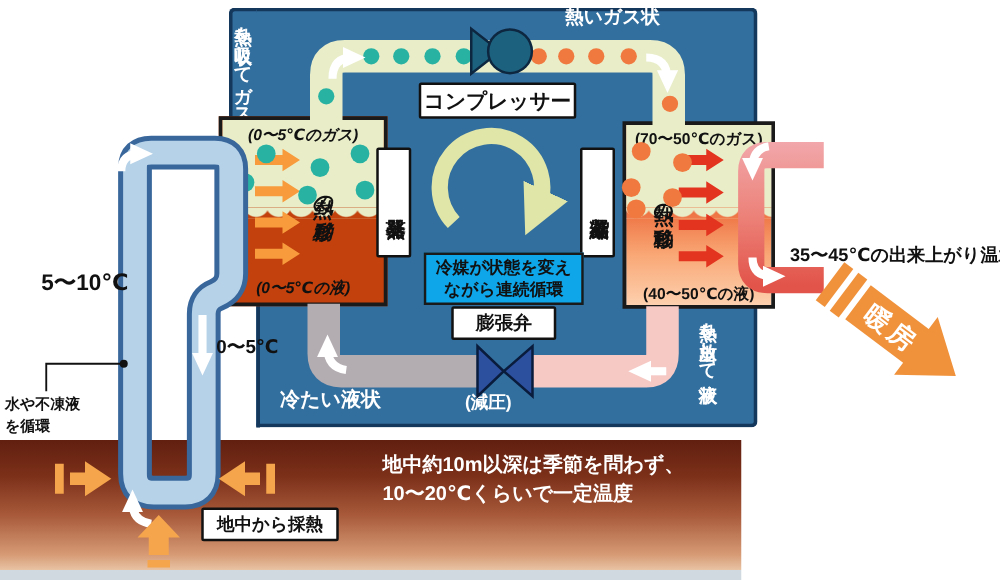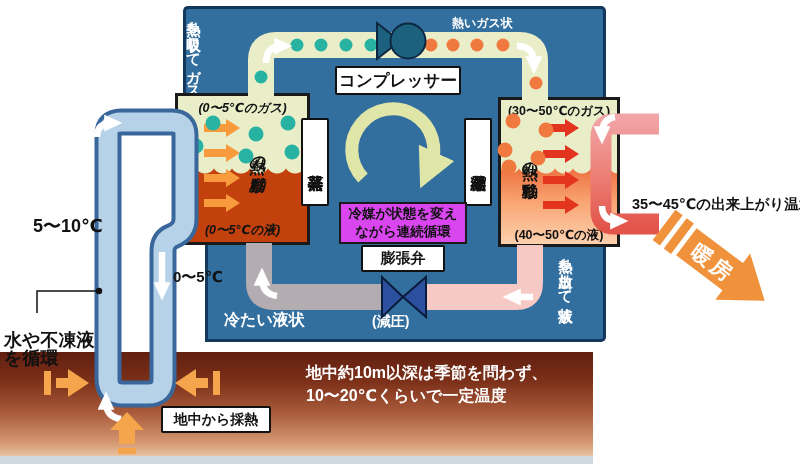--- a/index.html
+++ b/index.html
@@ -42,37 +42,37 @@
   <div class="abs white bold" style="left:306px;top:361px;font-size:16px;line-height:23px;">
     <div>地中約10m以深は季節を問わず、</div>
     <div>10〜20℃くらいで一定温度</div>
   </div>
 
   <div class="abs bluetab"></div>
   <div class="abs bluemain"></div>
   <div class="abs blueleftedge"></div>
 
   <div class="abs white bold vtext" style="left:184px;top:10px;height:88px;font-size:14.5px;line-height:1.2;">熱を吸収してガス状</div>
-  <div class="abs white bold nowrap" style="left:452px;top:15px;font-size:12px;">熱いガス状</div>
+  <div class="abs white bold nowrap" style="left:452px;top:4px;font-size:15px;">熱いガス状</div>
   <div class="abs white bold vtext" style="left:556px;top:247px;height:68px;font-size:14.5px;line-height:1.2;">熱を放出して液状</div>
   <div class="abs white bold nowrap" style="left:224px;top:310px;font-size:16px;">冷たい液状</div>
   <div class="abs white bold nowrap" style="left:372px;top:313px;font-size:14px;">(減圧)</div>
 
   <div class="abs exbox evap">
     <div class="gas"></div>
     <div class="scallop"></div>
     <div class="temp" style="top:4px;">(0〜5℃のガス)</div>
     <div class="temp" style="top:126px;">(0〜5℃の液)</div>
     <div class="abs black bold vtext" style="left:68px;top:50px;font-size:16px;">熱の移動</div>
   </div>
 
   <div class="abs exbox cond">
     <div class="gas" style="height:66px;"></div>
     <div class="scallop" style="top:66px;"></div>
-    <div class="temp" style="top:3px;">(30〜50℃のガス)</div>
+    <div class="temp" style="top:3px;">(70〜50℃のガス)</div>
     <div class="temp" style="top:127px;">(40〜50℃の液)</div>
     <div class="abs black bold vtext" style="left:18px;top:52px;font-size:16px;">熱の移動</div>
   </div>
 
   <svg class="layer">
     <g fill="#f79b3d">
       <polygon points="204,124 226,124 226,119 240,128 226,137 226,132 204,132"></polygon>
       <polygon transform="translate(0,25)" points="204,124 226,124 226,119 240,128 226,137 226,132 204,132"></polygon>
       <polygon transform="translate(0,50)" points="204,124 226,124 226,119 240,128 226,137 226,132 204,132"></polygon>
       <polygon transform="translate(0,75)" points="204,124 226,124 226,119 240,128 226,137 226,132 204,132"></polygon>
@@ -162,29 +162,29 @@
   <div class="abs wbox vtext" style="left:464px;top:118px;width:28px;height:88px;font-size:16px;">
     <span class="vtext">凝縮器</span>
     </div>
   <div class="abs wbox" style="left:161px;top:406px;width:110px;height:27px;font-size:14px;">
     <span>地中から採熱</span>
     </div>
   <div class="abs wbox" style="left:361px;top:245px;width:84px;height:27px;font-size:15px;">
     <span>膨張弁</span>
     </div>
 
-  <div class="abs" style="left:339px;top:202px;width:128px;height:42px;background:#d946ef;border:2px solid #1a1a1a;box-sizing:border-box;
+  <div class="abs" style="left:339px;top:202px;width:128px;height:42px;background:#0ea5e9;border:2px solid #1a1a1a;box-sizing:border-box;
               display:flex;flex-direction:column;align-items:center;justify-content:center;font-size:13.5px;font-weight:bold;color:#111;line-height:18px;">
     <div>冷媒が状態を変え</div>
     <div>ながら連続循環</div>
   </div>
 
   <div class="abs black bold nowrap" style="left:33px;top:214px;font-size:18px;">5〜10℃</div>
   <div class="abs black bold nowrap" style="left:173px;top:268px;font-size:15px;">0〜5℃</div>
-  <div class="abs black bold" style="left:4px;top:331px;font-size:18px;line-height:18px;">
+  <div class="abs black bold" style="left:4px;top:314px;font-size:12px;line-height:18px;">
     <div>水や不凍液</div>
     <div>を循環</div>
   </div>
   <div class="abs black bold nowrap" style="left:632px;top:195px;font-size:14.5px;">35〜45℃の出来上がり温水</div>
 
   <svg class="layer">
     <g transform="rotate(37 688 243)">
       <rect x="658" y="224" width="9" height="38" fill="#f0923c"></rect>
       <rect x="672" y="224" width="9" height="38" fill="#f0923c"></rect>
       <polygon points="686,226 744,226 744,214 784,243 744,272 744,260 686,260" fill="#f0923c"></polygon>

